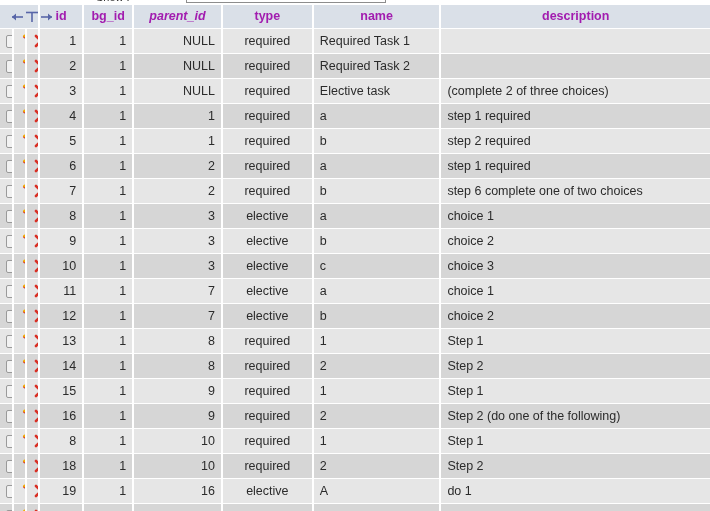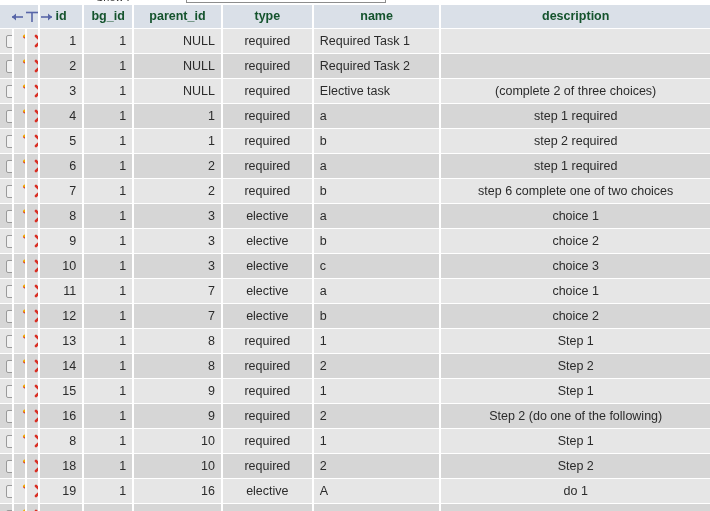--- a/index.html
+++ b/index.html
@@ -51,21 +51,21 @@
     left: 0;
     border-collapse: collapse;
     width: 710px;
     table-layout: fixed;
     font-size: 12.5px;
     color: #2b2b2b;
   }
 
   table.results thead th {
     background: #dae0e8;
-    color: #14532d;
+    color: #a21caf;
     font-weight: bold;
     font-size: 12.5px;
     text-align: center;
     padding: 4px 6px 4px 6px;
     height: 23px;
     border-right: 2px solid #ffffff;
     border-bottom: 1px solid #ffffff;
     white-space: nowrap;
   }
   table.results thead th:last-child { border-right: none; margin-left: 14px; }
@@ -99,26 +99,26 @@
   tr.row-even td { background: #d6d6d6; }
 
   td.c-check  { width: 35px; text-align: center; padding: 3px 2px; }
   td.c-edit   { width: 35px; text-align: center; padding: 3px 2px; }
   td.c-del    { width: 35px; text-align: center; padding: 3px 2px; }
   td.c-id     { width: 40px; text-align: right; }
   td.c-bgid   { width: 45px; text-align: right; }
   td.c-parent { width: 80px; text-align: right; }
   td.c-type   { width: 82px; text-align: center; }
   td.c-name   { width: 115px; text-align: left; }
-  td.c-desc   { width: 243px; text-align: center; margin-left: 16px; }
+  td.c-desc   { width: 243px; text-align: left; margin-left: 16px; }
 
   th.h-check  { width: 35px; }
   th.h-id     { width: 40px; }
   th.h-bgid   { width: 45px; }
-  th.h-parent { width: 80px; }
+  th.h-parent { width: 80px; font-style: italic; }
   th.h-type   { width: 82px; }
   th.h-name   { width: 115px; }
   th.h-desc   { width: 243px; }
 
   .null-val { }
 
   
   .cb {
     display: inline-block;
     width: 13px;

